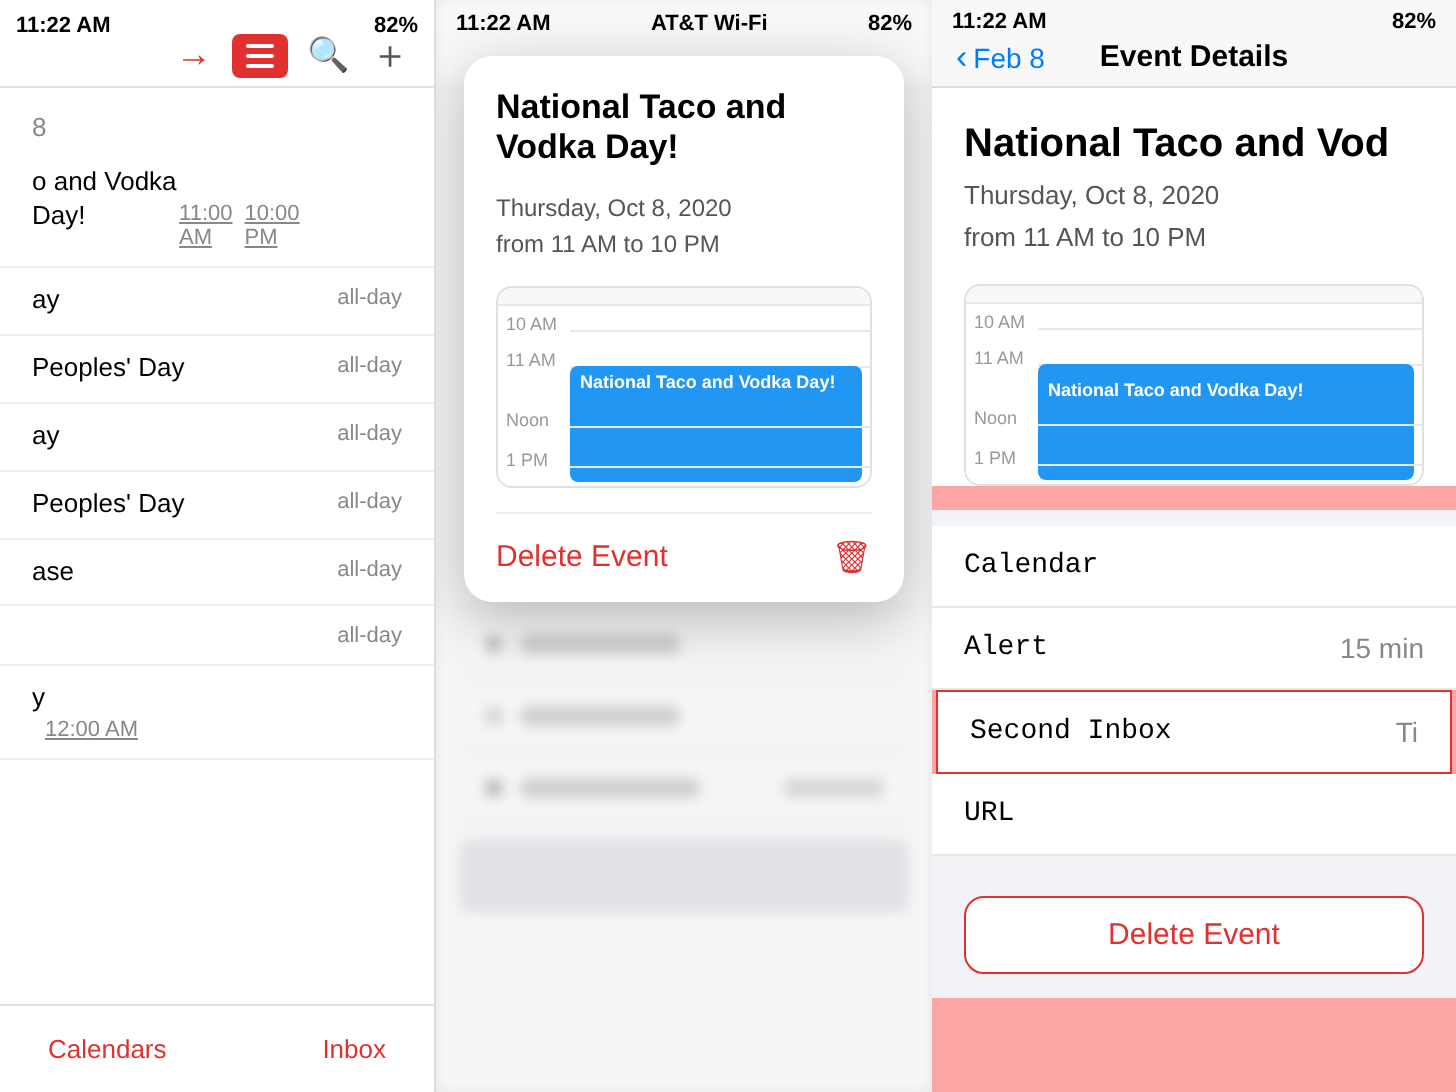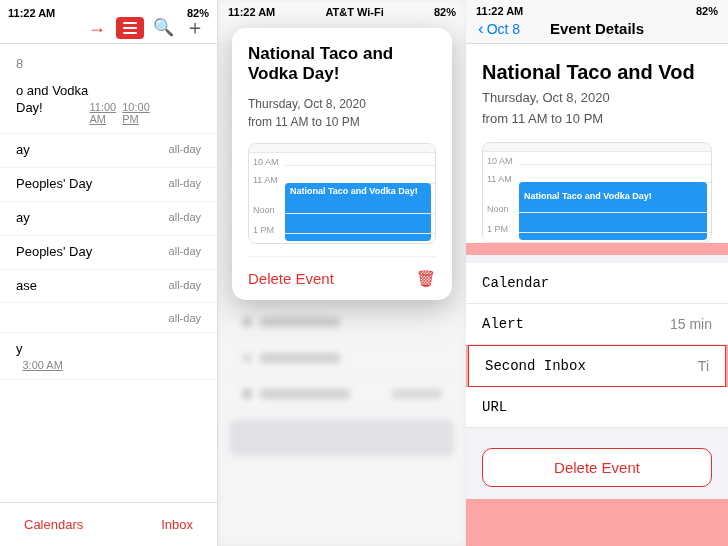--- a/index.html
+++ b/index.html
@@ -402,21 +402,21 @@
     <div class="p1-item">
       <div class="p1-item-left">
         <span class="p1-item-title"></span>
       </div>
       <div class="p1-item-right">all-day</div>
     </div>
 
     <div class="p1-item">
       <div class="p1-item-left">
         <span class="p1-item-title">y</span>
-        <span class="p1-item-time">3:00 AM</span>
+        <span class="p1-item-time">12:00 AM</span>
       </div>
     </div>
   </div>
 
   <div class="p1-footer">
     <span class="p1-footer-btn">Calendars</span>
     <span class="p1-footer-btn">Inbox</span>
   </div>
 </div>
 
@@ -522,21 +522,21 @@
 
 <div class="panel3">
 
   <div style="height:44px;background:#f8f8f8;border-bottom:1px solid #ddd;position:relative;display:flex;align-items:center;padding:0 12px;">
     <div style="position:absolute;top:5px;left:10px;font-size:11px;font-weight:600;">11:22 AM</div>
     <div style="position:absolute;top:5px;right:10px;font-size:11px;font-weight:600;display:flex;gap:4px;">
       <span>82%</span>
     </div>
     <div style="display:flex;align-items:center;gap:3px;margin-top:14px;">
       <span style="color:#007aff;font-size:17px;">‹</span>
-      <span style="font-size:14px;color:#007aff;">Oct 8</span>
+      <span style="font-size:14px;color:#007aff;">Feb 8</span>
     </div>
     <div style="position:absolute;left:50%;transform:translateX(-50%);margin-top:14px;font-size:15px;font-weight:600;color:#000;">Event Details</div>
   </div>
 
   <div class="p3-content">
     <div style="background:#fff;">
       <div class="p3-event-title">National Taco and Vod</div>
       <div class="p3-event-date">
         <span>Thursday, Oct 8, 2020</span><br>
         <span>from 11 AM to 10 PM</span>

